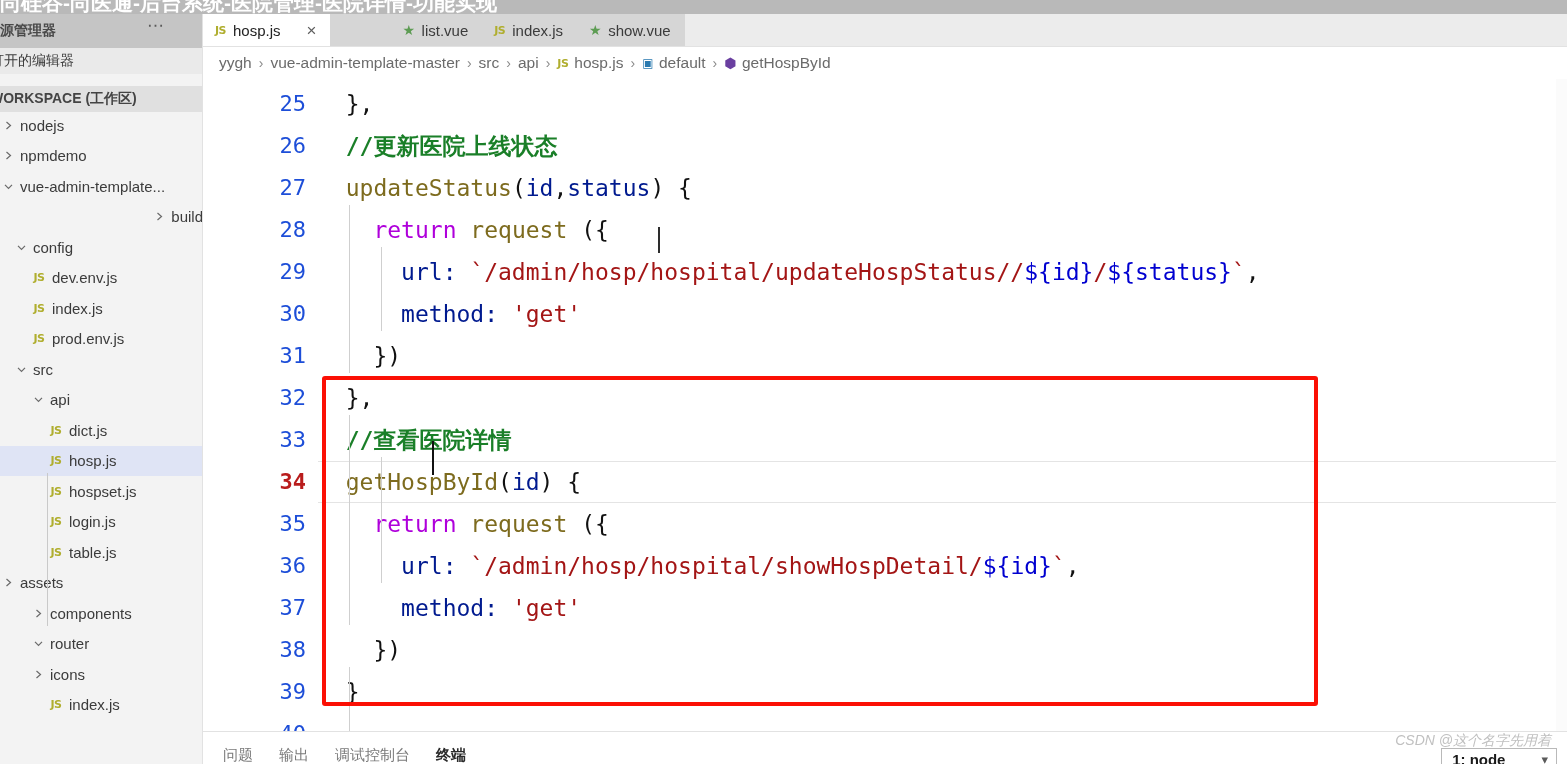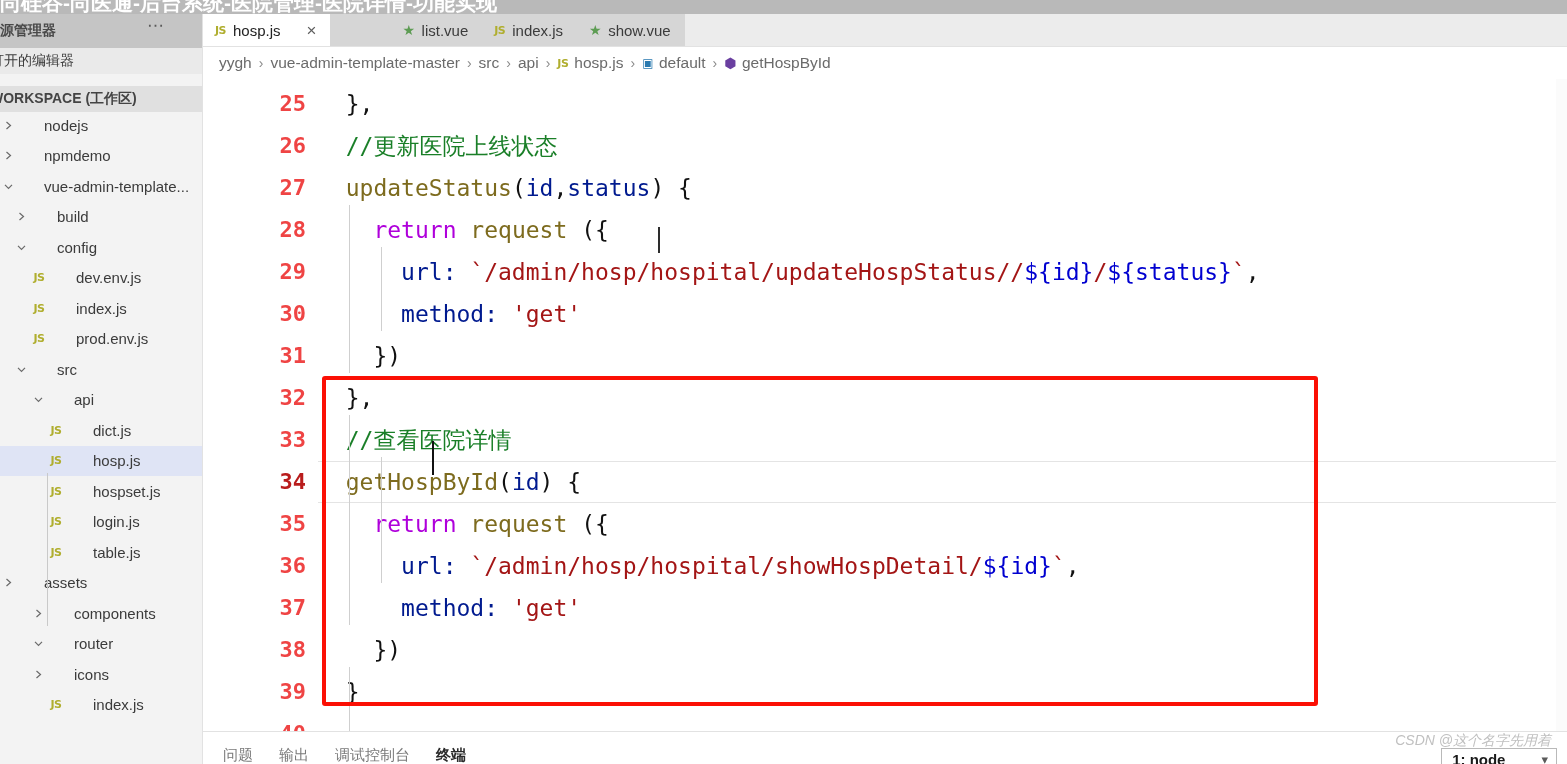--- a/index.html
+++ b/index.html
@@ -71,21 +71,20 @@
     position: absolute; left: 0; top: 96px; width: 203px; bottom: 0;
     overflow: hidden;
   }
   .tree-row {
     position: relative;
     height: 30.5px;
     display: flex; align-items: center;
     font-size: 15px; color: #3b3b3b;
     white-space: nowrap;
     cursor: pointer;
-    gap: 24px;
   }
   .tree-row.selected { background: #dfe4f5; }
   .chev {
     display: inline-block; width: 16px; text-align: center;
     font-size: 11px; color: #6a6a6a; flex: 0 0 auto;
   }
   .chev svg { display: block; margin: 0 auto; }
   .jsicon {
     display: inline-block;
     width: 18px; flex: 0 0 auto;
@@ -153,22 +152,22 @@
     background: #ffffff;
     overflow: hidden;
   }
   .gutter {
     position: absolute; left: 0; top: 0; width: 115px; height: 100%;
     background: #ffffff;
   }
   .ln {
     position: absolute; right: 12px;
     font-family: "DejaVu Sans Mono", monospace;
-    font-size: 22px; color: #ef4444; text-align: right;
-    line-height: 42px; height: 42px; font-weight: bold;
+    font-size: 22px; color: #1d4ed8; text-align: right;
+    line-height: 42px; height: 42px;
   }
   .ln.active { color: #b91c1c; font-weight: 700; }
   .code {
     position: absolute; left: 115px; top: 0; right: 0; height: 100%;
     font-family: "DejaVu Sans Mono", monospace;
     font-size: 23px;
     line-height: 42px;
     white-space: pre;
     color: #111;
   }
@@ -182,21 +181,21 @@
     position: absolute; width: 1px; background: #cfcfcf;
   }
   .caret {
     position: absolute; width: 2px; background: #111;
   }
   .mouse-caret {
     position: absolute; width: 2px; height: 26px; background: #2d2d2d;
   }
 
   
-  .c-cmt  { color: #1a7f28; }
+  .c-cmt  { color: #1a7f28; font-weight: bold; }
   .c-fn   { color: #7d6b1e; }
   .c-par  { color: #001a8f; }
   .c-kw   { color: #af00db; }
   .c-id   { color: #7d6b1e; }
   .c-prop { color: #001a8f; }
   .c-str  { color: #a31515; }
   .c-tpl  { color: #a31515; }
   .c-var  { color: #0000d0; }
   .c-pun  { color: #111; }
 
@@ -281,21 +280,21 @@
           <span class="tree-label">npmdemo</span>
         </div>
         <div class="tree-row">
           <span class="chev">
             <svg width="9" height="9" viewBox="0 0 9 9">
               <path d="M1 2.8 L4.5 6.5 L8 2.8" stroke="#6a6a6a" stroke-width="1.2" fill="none"></path>
             </svg>
           </span>
           <span class="tree-label">vue-admin-template...</span>
         </div>
-        <div class="tree-row" style="padding-left: 13px;">
+        <div class="tree-row" style="padding-left: 13px; justify-content: flex-end;">
           <span class="chev">
             <svg width="9" height="9" viewBox="0 0 9 9">
               <path d="M2.5 1 L6.5 4.5 L2.5 8" stroke="#6a6a6a" stroke-width="1.2" fill="none"></path>
             </svg>
           </span>
           <span class="tree-label">build</span>
         </div>
         <div class="tree-row" style="padding-left: 13px;">
           <span class="chev">
             <svg width="9" height="9" viewBox="0 0 9 9">

